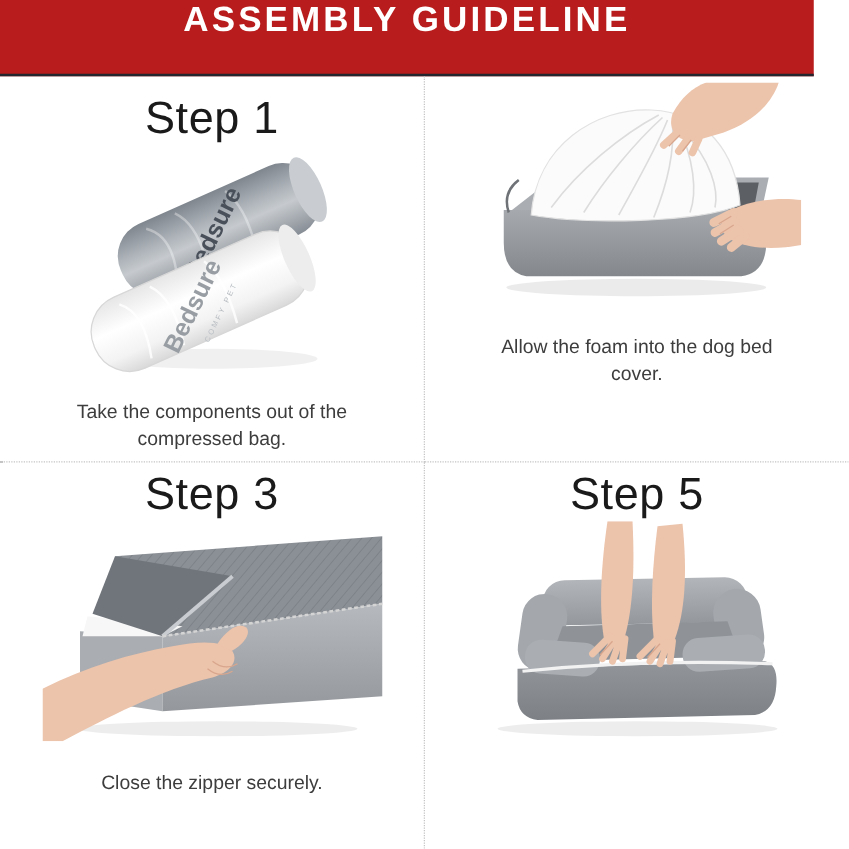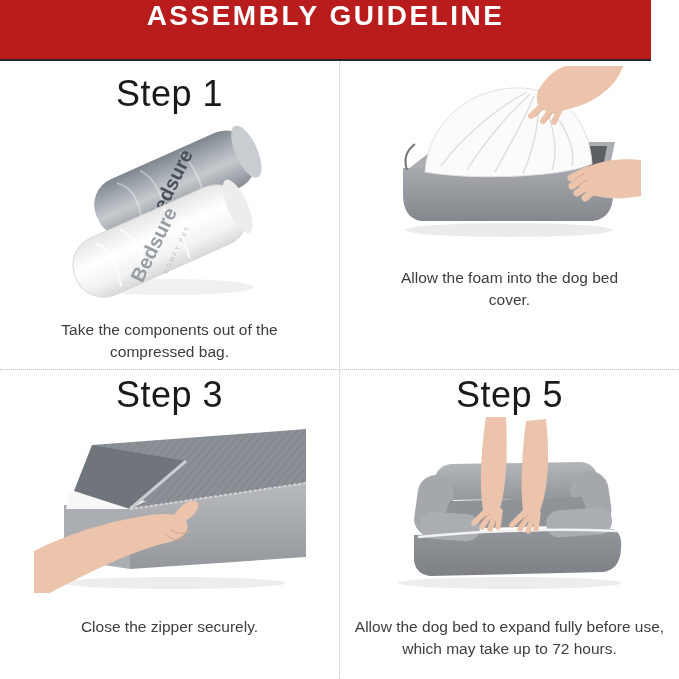--- a/index.html
+++ b/index.html
@@ -194,17 +194,16 @@
           <g>
             <path d="M112,0 L132,0 C134,40 132,70 126,92 C123,101 112,102 109,93 C105,68 107,34 112,0 Z" fill="#ecc3ab"></path>
             <path d="M114,92 L100,106 M118,94 L108,110 M122,95 L116,112 M126,94 L124,110" stroke="#ecc3ab" stroke-width="5.5" stroke-linecap="round"></path>
             <path d="M116,96 L106,107" stroke="#d8a68c" stroke-width="1"></path>
             <path d="M152,4 L172,2 C176,42 174,72 166,94 C162,103 151,103 149,94 C146,68 148,36 152,4 Z" fill="#ecc3ab"></path>
             <path d="M152,94 L138,108 M156,96 L146,112 M160,97 L154,114 M164,96 L162,112" stroke="#ecc3ab" stroke-width="5.5" stroke-linecap="round"></path>
             <path d="M154,98 L144,109" stroke="#d8a68c" stroke-width="1"></path>
           </g>
         </svg>
       </div>
-      <div class="caption cap-w4">Allow the dog bed to expand fully before use, which may take up to 72 hours.</div>
     </div>
 
   </div>
 </div>
 
 </body></html>

